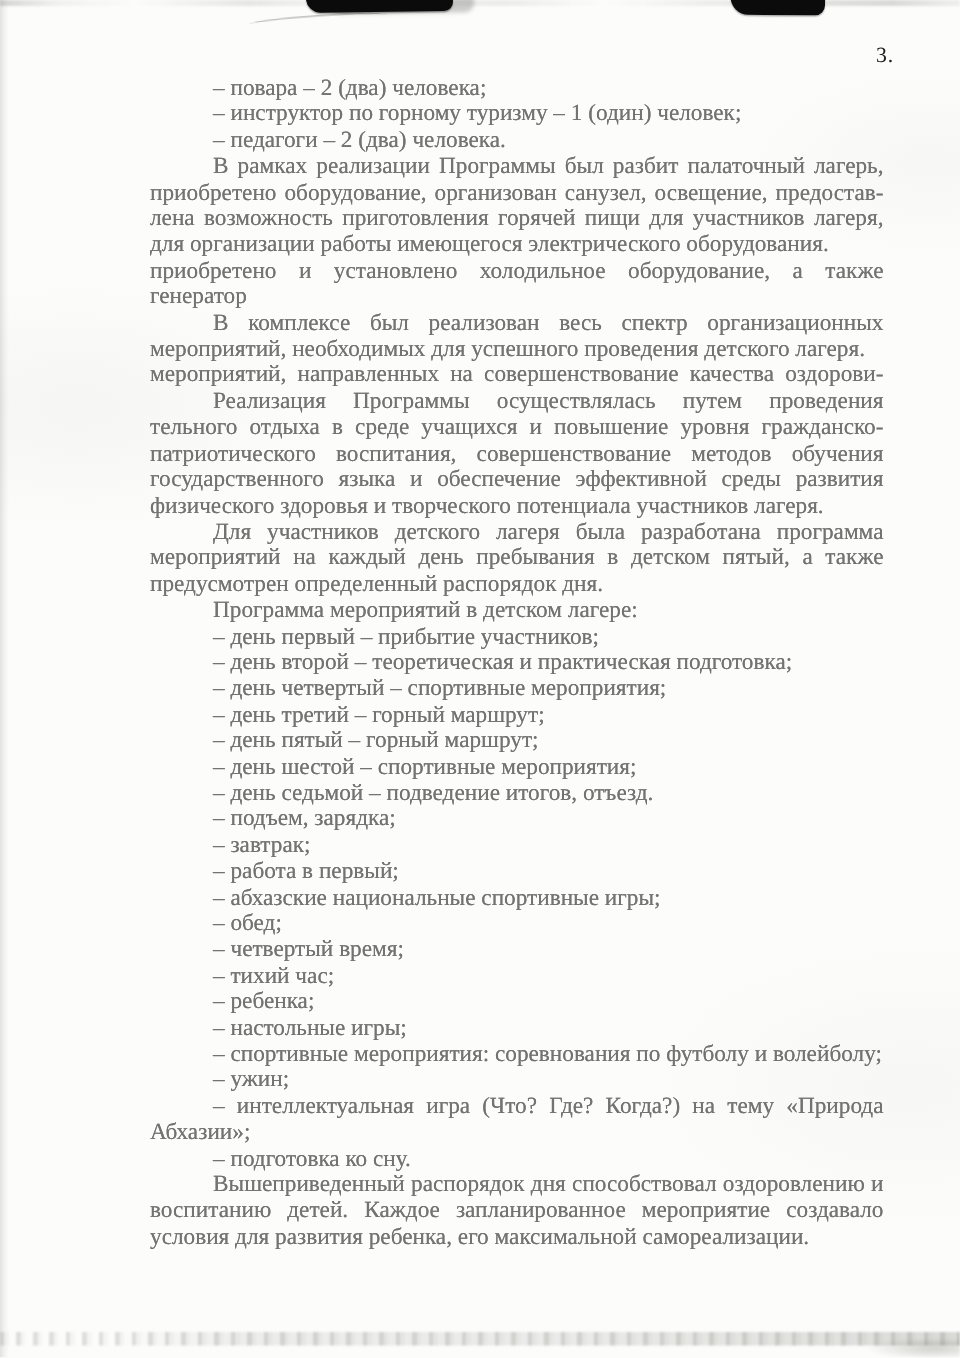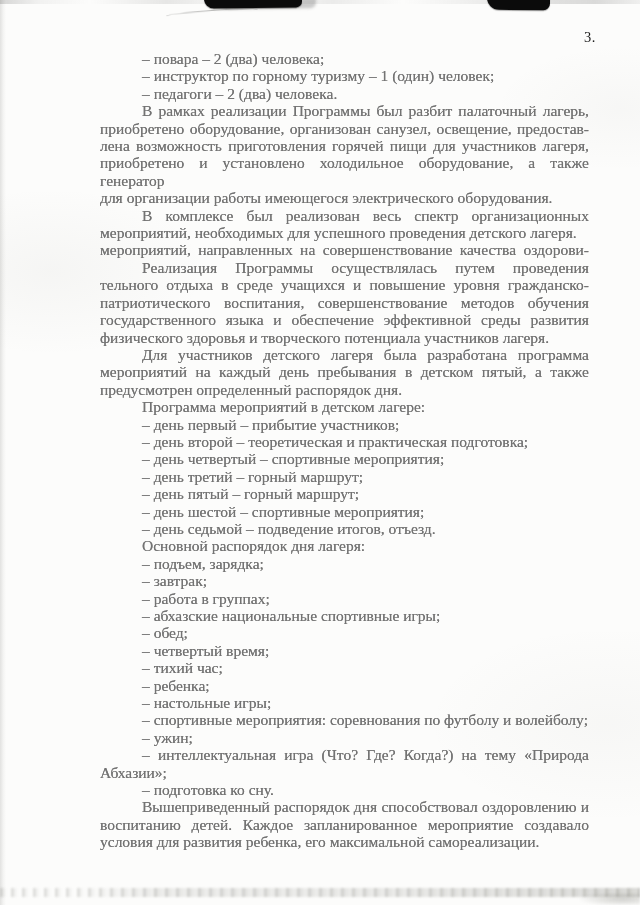--- a/index.html
+++ b/index.html
@@ -102,45 +102,44 @@
 
 <div class="page-number">3.</div>
 
 <div class="text-block">
   <div class="line indent">– повара – 2 (два) человека;</div>
     <div class="line indent">– инструктор по горному туризму – 1 (один) человек;</div>
     <div class="line indent">– педагоги – 2 (два) человека.</div>
     <div class="line indent just">В рамках реализации Программы был разбит палаточный лагерь,</div>
     <div class="line just">приобретено оборудование, организован санузел, освещение, предостав-</div>
     <div class="line just">лена возможность приготовления горячей пищи для участников лагеря,</div>
+    <div class="line">для организации работы имеющегося электрического оборудования.</div>
     <div class="line just">приобретено и установлено холодильное оборудование, а также генератор</div>
-    <div class="line">для организации работы имеющегося электрического оборудования.</div>
     <div class="line indent just">В комплексе был реализован весь спектр организационных</div>
     <div class="line">мероприятий, необходимых для успешного проведения детского лагеря.</div>
     <div class="line just">мероприятий, направленных на совершенствование качества оздорови-</div>
     <div class="line indent just">Реализация Программы осуществлялась путем проведения</div>
     <div class="line just">тельного отдыха в среде учащихся и повышение уровня гражданско-</div>
     <div class="line just">патриотического воспитания, совершенствование методов обучения</div>
     <div class="line just">государственного языка и обеспечение эффективной среды развития</div>
     <div class="line">физического здоровья и творческого потенциала участников лагеря.</div>
     <div class="line indent just">Для участников детского лагеря была разработана программа</div>
     <div class="line just">мероприятий на каждый день пребывания в детском пятый, а также</div>
     <div class="line">предусмотрен определенный распорядок дня.</div>
     <div class="line indent">Программа мероприятий в детском лагере:</div>
     <div class="line indent">– день первый – прибытие участников;</div>
     <div class="line indent">– день второй – теоретическая и практическая подготовка;</div>
     <div class="line indent">– день четвертый – спортивные мероприятия;</div>
     <div class="line indent">– день третий – горный маршрут;</div>
     <div class="line indent">– день пятый – горный маршрут;</div>
     <div class="line indent">– день шестой – спортивные мероприятия;</div>
     <div class="line indent">– день седьмой – подведение итогов, отъезд.</div>
-    <div class="line indent">Основной распорядок дня лагеря:</div>
     <div class="line indent">– подъем, зарядка;</div>
     <div class="line indent">– завтрак;</div>
-    <div class="line indent">– работа в группах;</div>
+    <div class="line indent">– работа в первый;</div>
     <div class="line indent">– абхазские национальные спортивные игры;</div>
     <div class="line indent">– обед;</div>
     <div class="line indent">– четвертый время;</div>
     <div class="line indent">– тихий час;</div>
     <div class="line indent">– ребенка;</div>
     <div class="line indent">– настольные игры;</div>
     <div class="line indent">– спортивные мероприятия: соревнования по футболу и волейболу;</div>
     <div class="line indent">– ужин;</div>
     <div class="line indent just">– интеллектуальная игра (Что? Где? Когда?) на тему «Природа</div>
     <div class="line">Абхазии»;</div>

